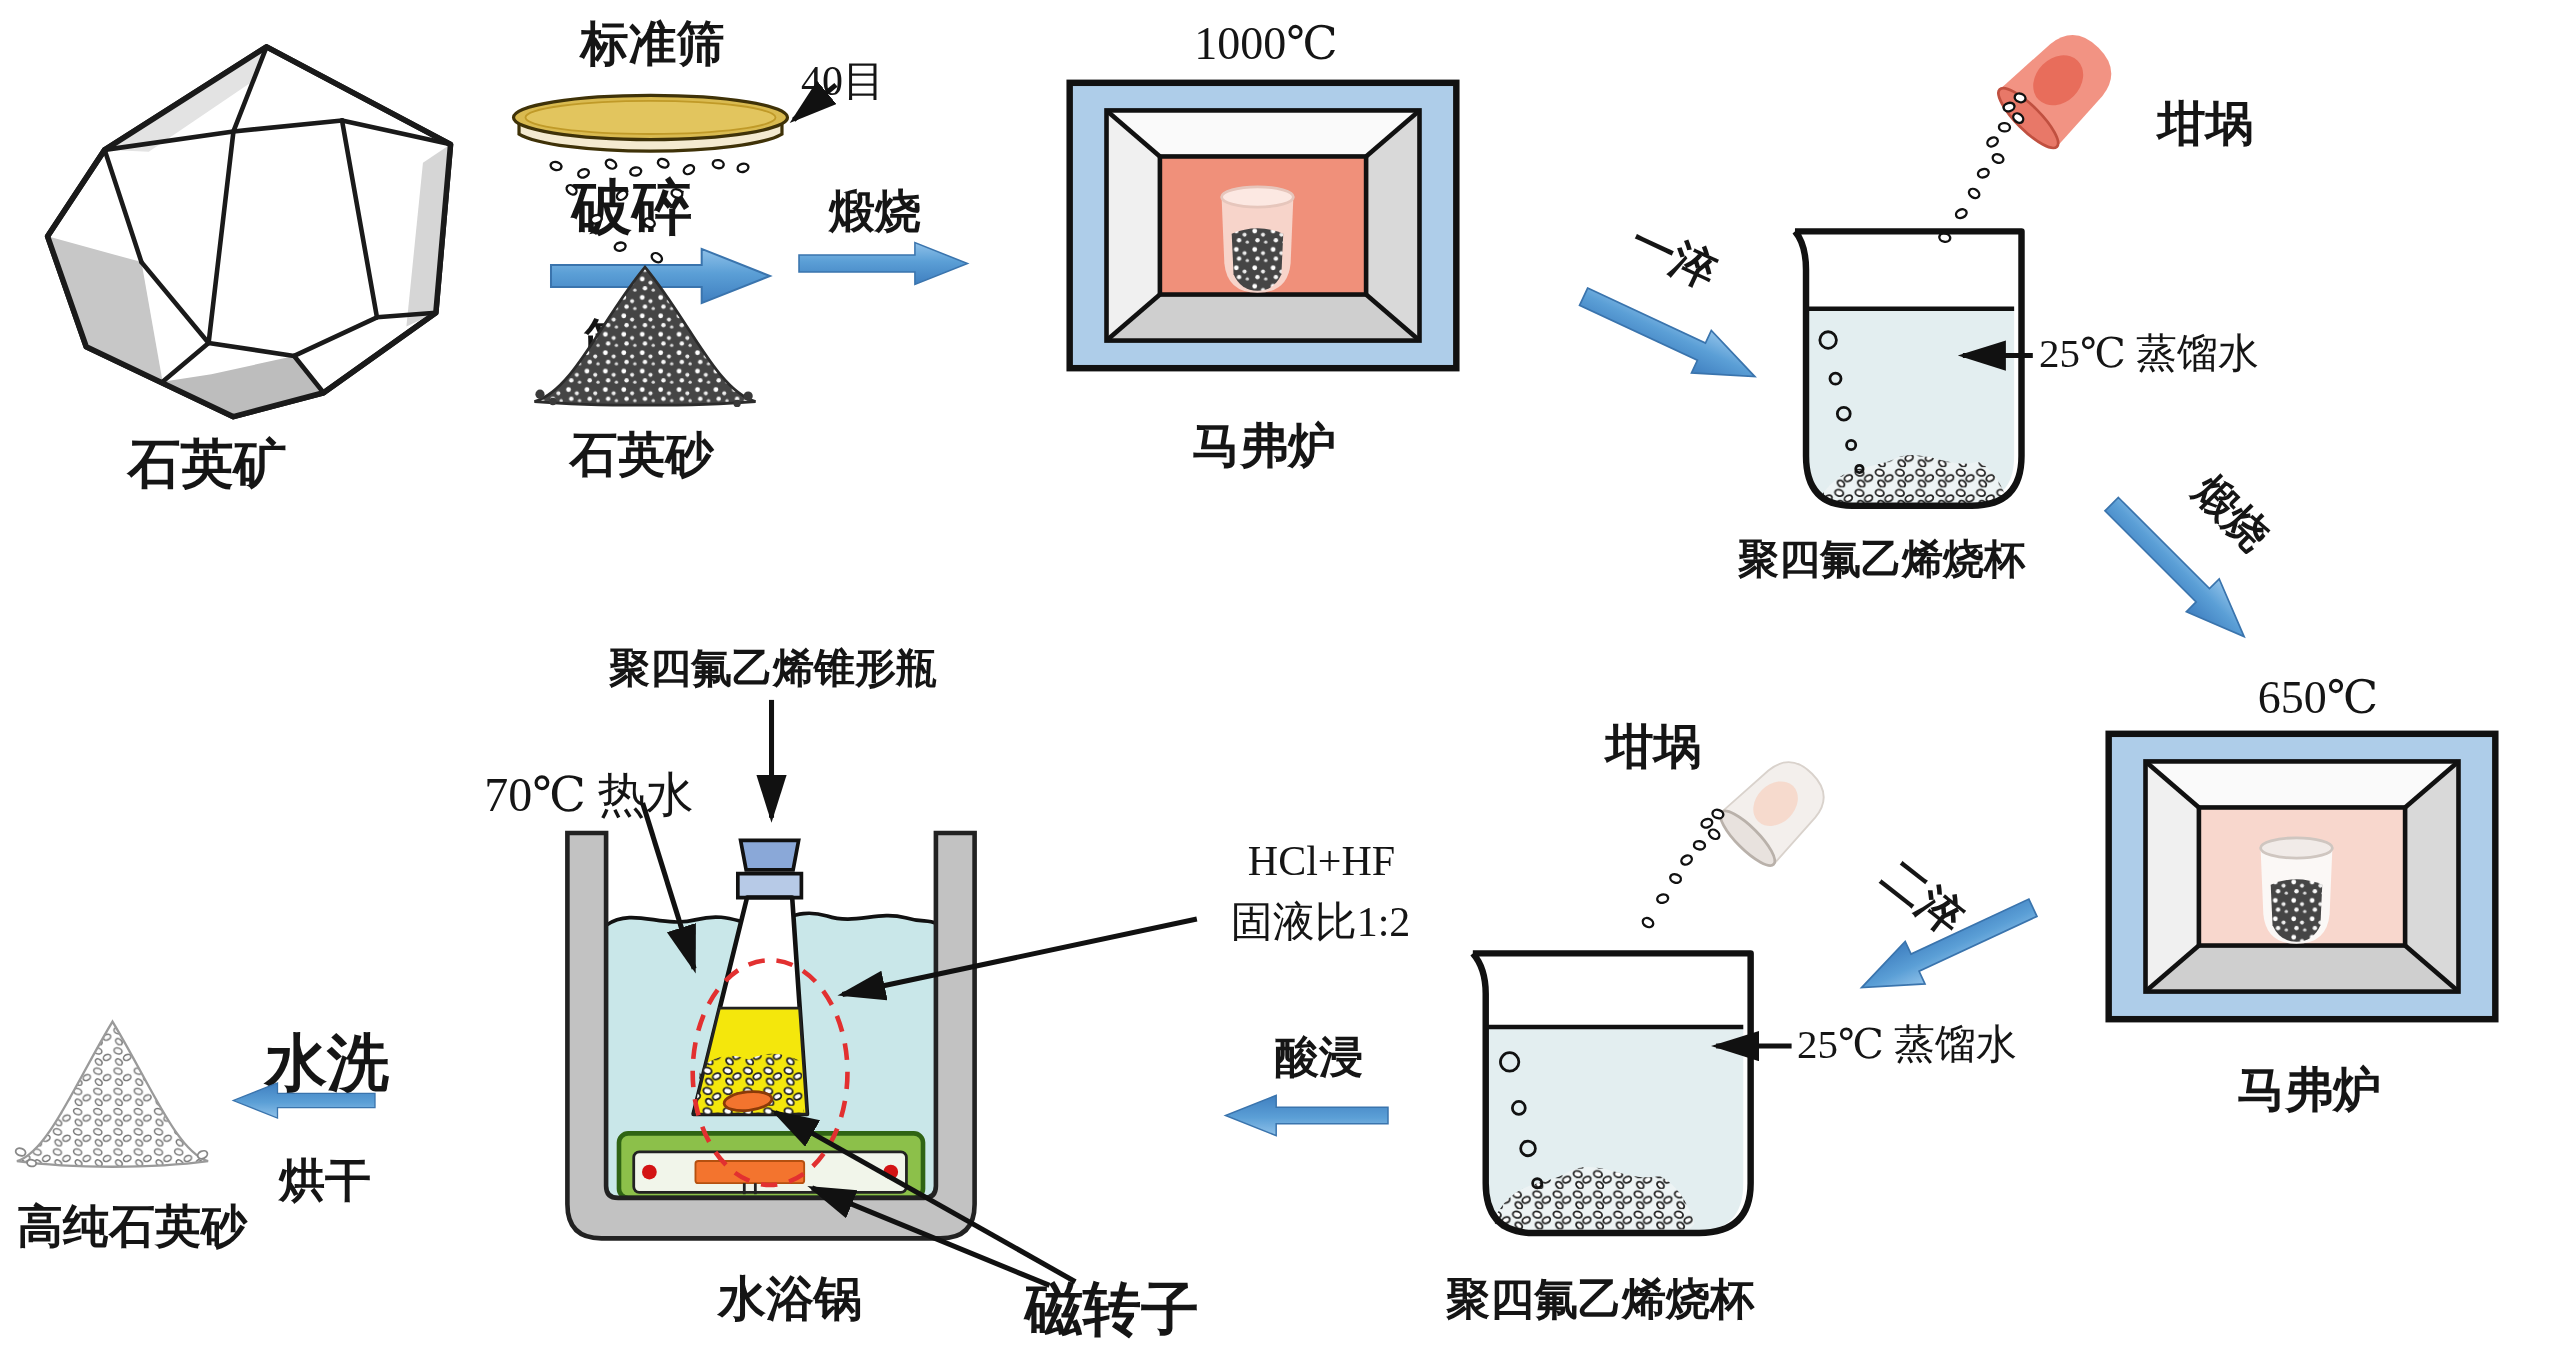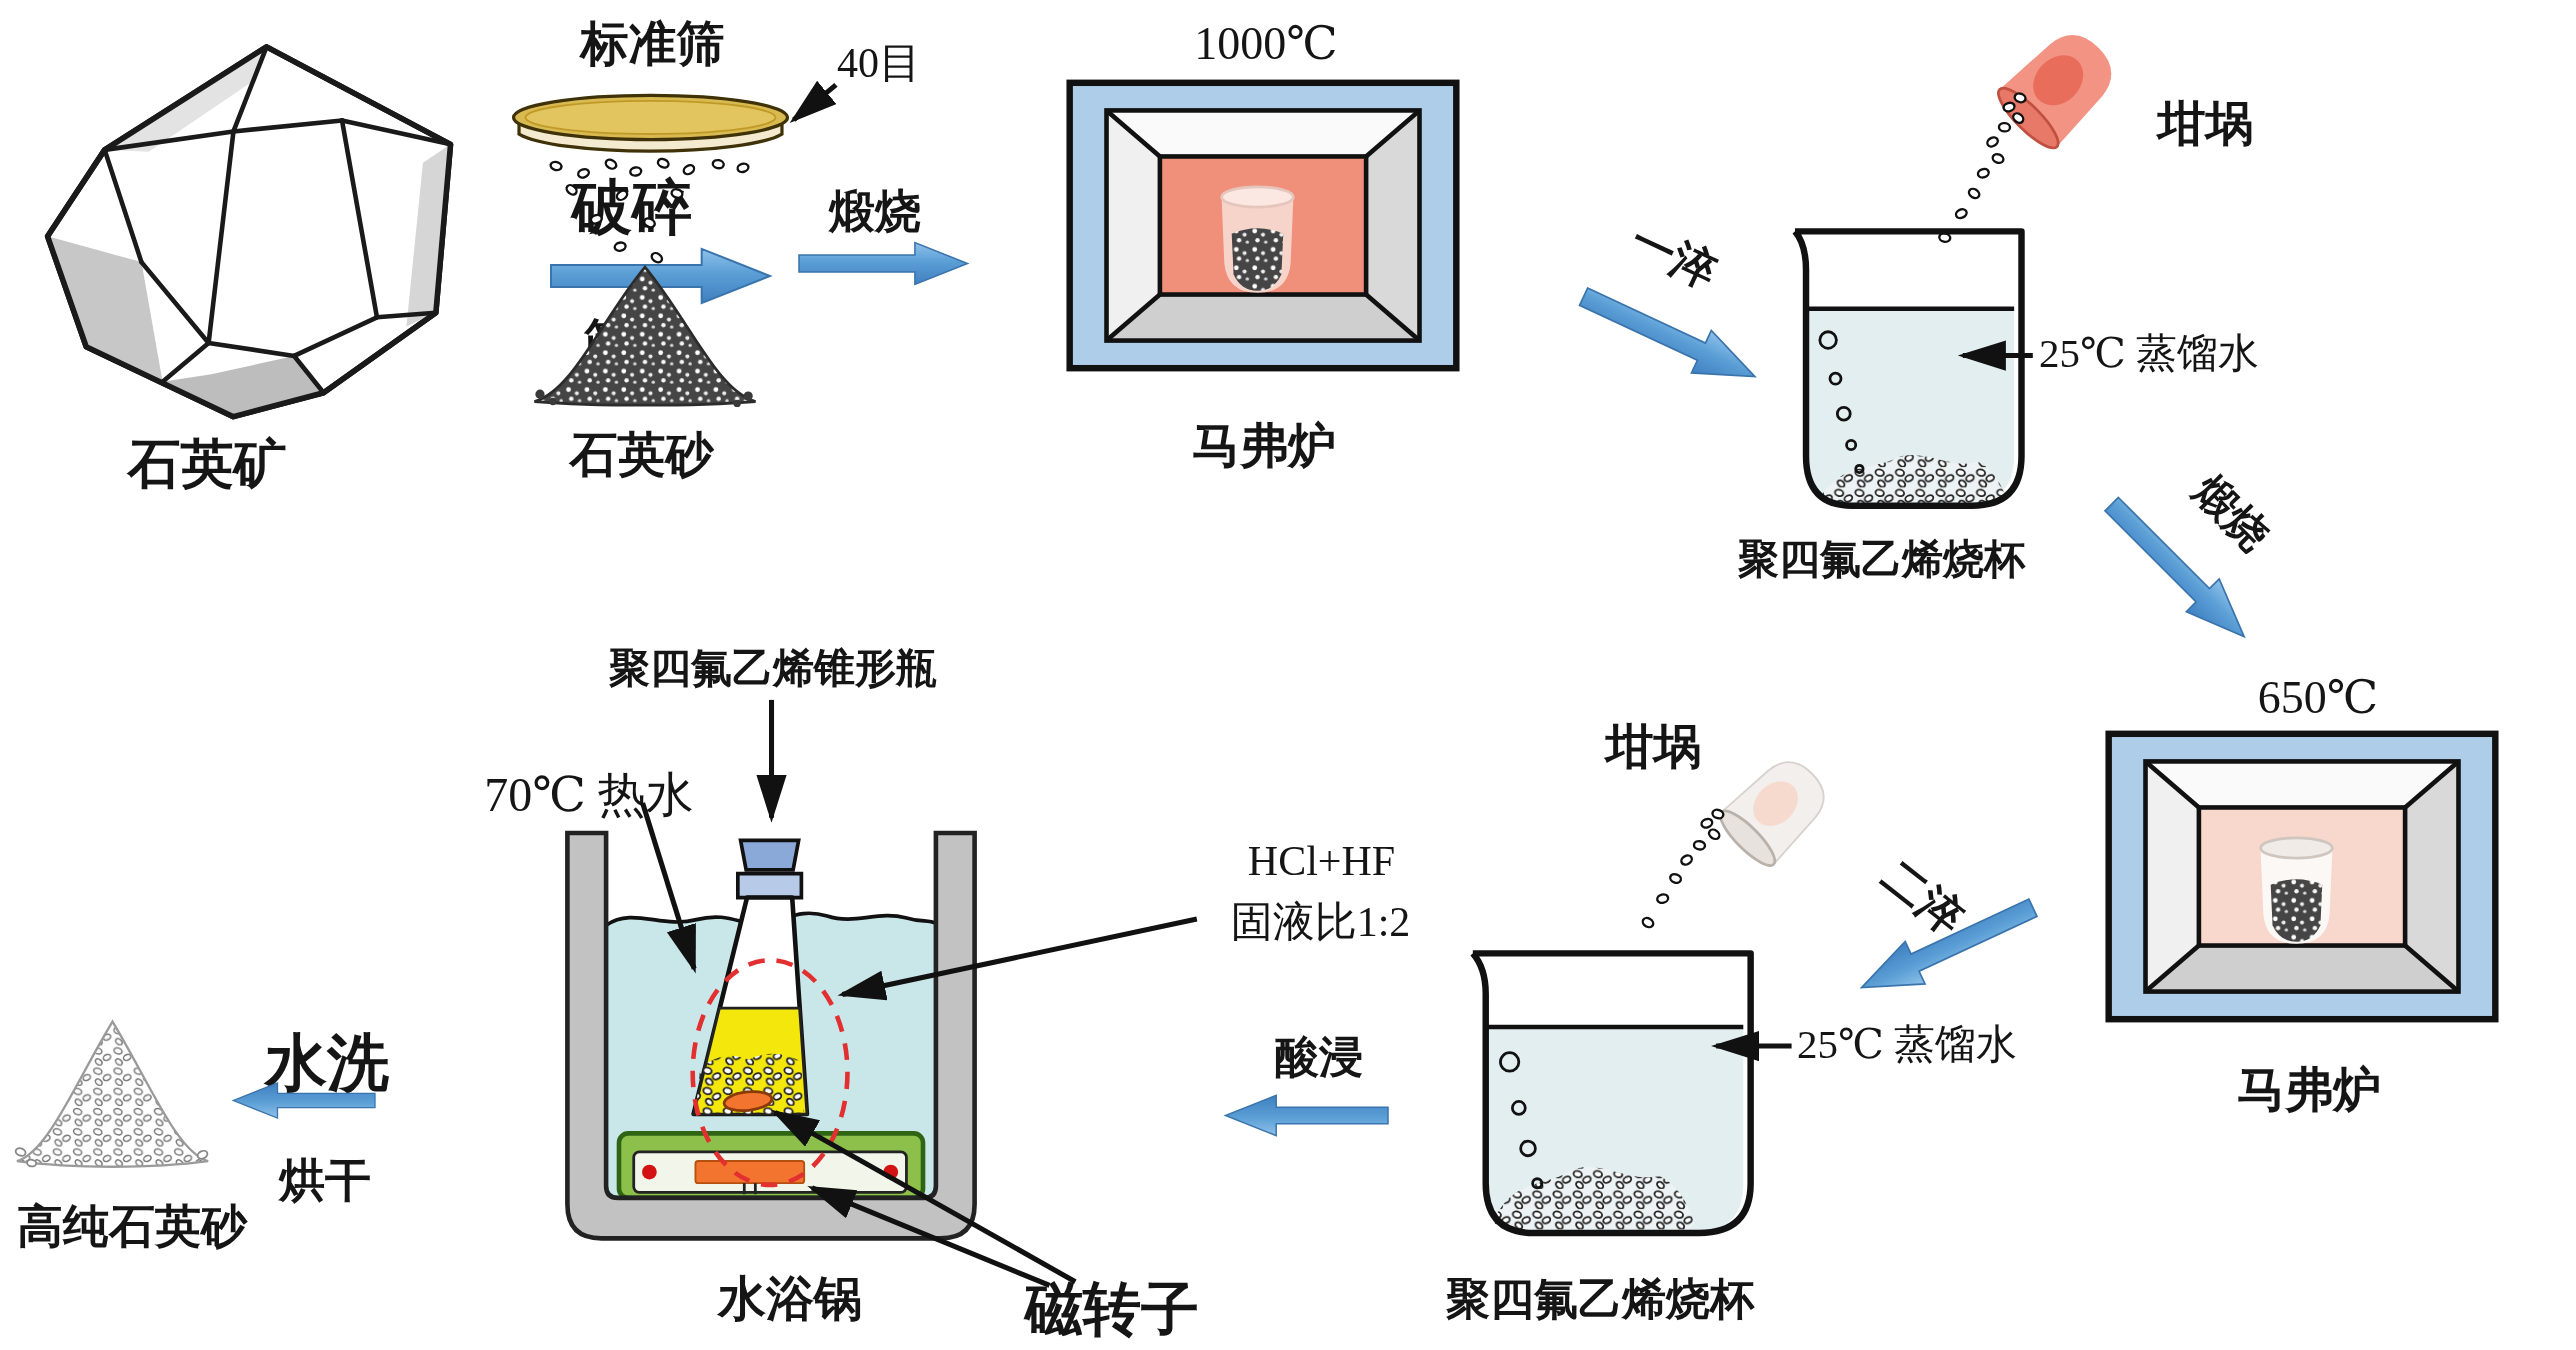--- a/index.html
+++ b/index.html
@@ -78,21 +78,21 @@
     <path d="M0,19 L150,19 L150,3 L218,30 L150,57 L150,41 L0,41 Z" fill="url(#arrowGrad)" stroke="#3a74ad" stroke-width="2"></path>
   </svg>
   <div class="lbl bold" style="left:563px;top:315px;width:138px;font-size:48px">筛分</div>
 
   <div class="lbl bold" style="left:551px;top:16.6px;width:203px;font-size:48px">标准筛</div>
   <svg class="abs" style="left:508px;top:88px" width="285" height="81" viewBox="0 0 310 88">
     <path d="M12,34 L12,50 A149,26 0 0 0 298,50 L298,34 Z" fill="#f4ead0" stroke="#3f3208" stroke-width="3.5"></path>
     <ellipse cx="155" cy="32" rx="149" ry="24" fill="#d9ba50" stroke="#3f3208" stroke-width="3.5"></ellipse>
     <ellipse cx="155" cy="32" rx="136" ry="18" fill="#e2c55e" stroke="#c09a28" stroke-width="2"></ellipse>
   </svg>
-  <div class="lbl" style="left:801px;top:40px;width:120px;font-size:42px;text-align:right">40目</div>
+  <div class="lbl" style="left:801px;top:58px;width:120px;font-size:42px;text-align:left">40目</div>
 
   <svg class="abs" style="left:539px;top:155px" width="221" height="110" viewBox="0 0 240 120">
     <g fill="#ffffff" stroke="#111" stroke-width="2.6">
       <ellipse cx="18" cy="12" rx="6" ry="4.4" transform="rotate(15 18 12)"></ellipse>
       <ellipse cx="48" cy="20" rx="6" ry="4.4" transform="rotate(-20 48 20)"></ellipse>
       <ellipse cx="78" cy="10" rx="6" ry="4.4" transform="rotate(30 78 10)"></ellipse>
       <ellipse cx="105" cy="18" rx="6" ry="4.4" transform="rotate(-10 105 18)"></ellipse>
       <ellipse cx="135" cy="9" rx="6" ry="4.4" transform="rotate(25 135 9)"></ellipse>
       <ellipse cx="163" cy="16" rx="6" ry="4.4" transform="rotate(-30 163 16)"></ellipse>
       <ellipse cx="195" cy="10" rx="6" ry="4.4" transform="rotate(10 195 10)"></ellipse>

